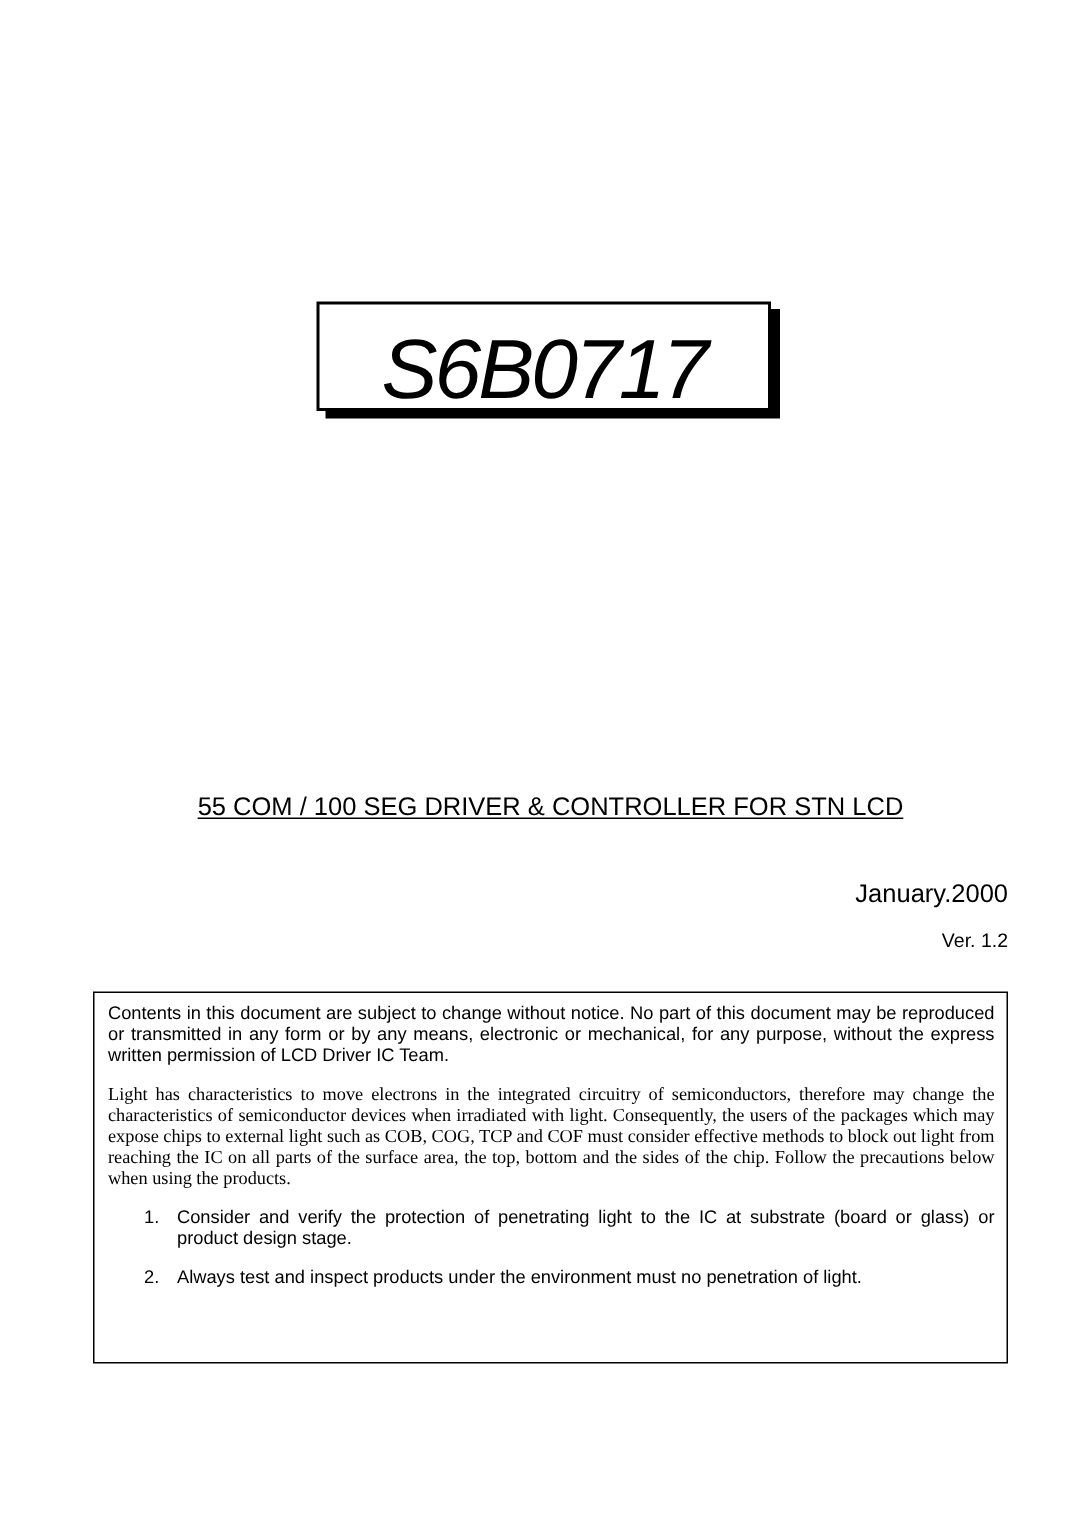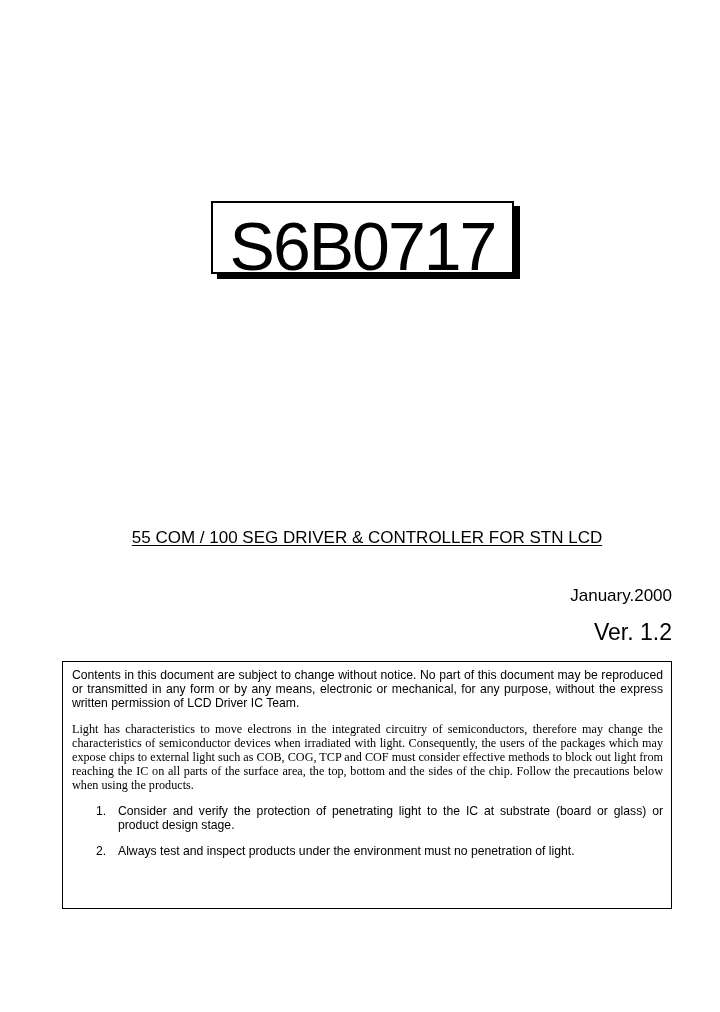--- a/index.html
+++ b/index.html
@@ -8,33 +8,33 @@
       font-family: "Liberation Sans", sans-serif; color: #000;
     }
     .title-box {
       position: absolute; left: 211px; top: 201px; width: 303px; height: 73px;
       border: 2px solid #000; background: #fff;
       box-shadow: 6px 5px 0 0 #000;
       box-sizing: border-box;
       display: flex; align-items: center; justify-content: center;
     }
     .title-text {
-      font-size: 68px; line-height: 72px; letter-spacing: -2px;
-      font-weight: normal; margin-top: 16px;
+      font-size: 56px; line-height: 72px; letter-spacing: -2px;
+      font-weight: normal; margin-top: 16px; font-style: italic;
     }
     .subtitle {
       position: absolute; left: 0; width: 734px; top: 528px;
       text-align: center; font-size: 17px; text-decoration: underline;
       text-underline-offset: 2px;
     }
     .date {
       position: absolute; right: 48px; top: 586px; font-size: 17px;
     }
     .version {
-      position: absolute; right: 48px; top: 619px; font-size: 23px;
+      position: absolute; right: 48px; top: 619px; font-size: 13px;
     }
     .notice-box {
       position: absolute; left: 62px; top: 661px; width: 610px; height: 248px;
       border: 1.5px solid #000; box-sizing: border-box;
       padding: 6px 8px 0 9px;
       font-size: 12.2px; line-height: 14px;
     }
     .notice-box p { margin: 0; text-align: justify; }
     .notice-box .legal { margin-bottom: 12px; }
     .notice-box .heading { font-weight: bold; margin-bottom: 14px; }

